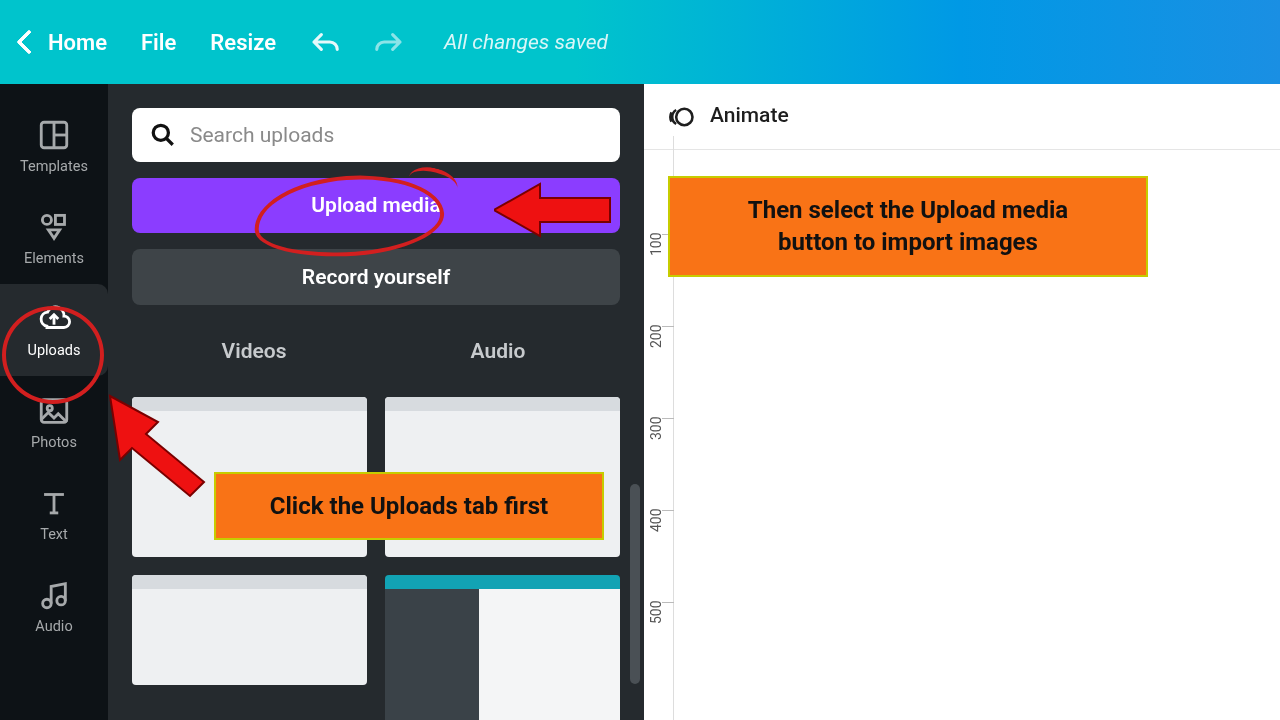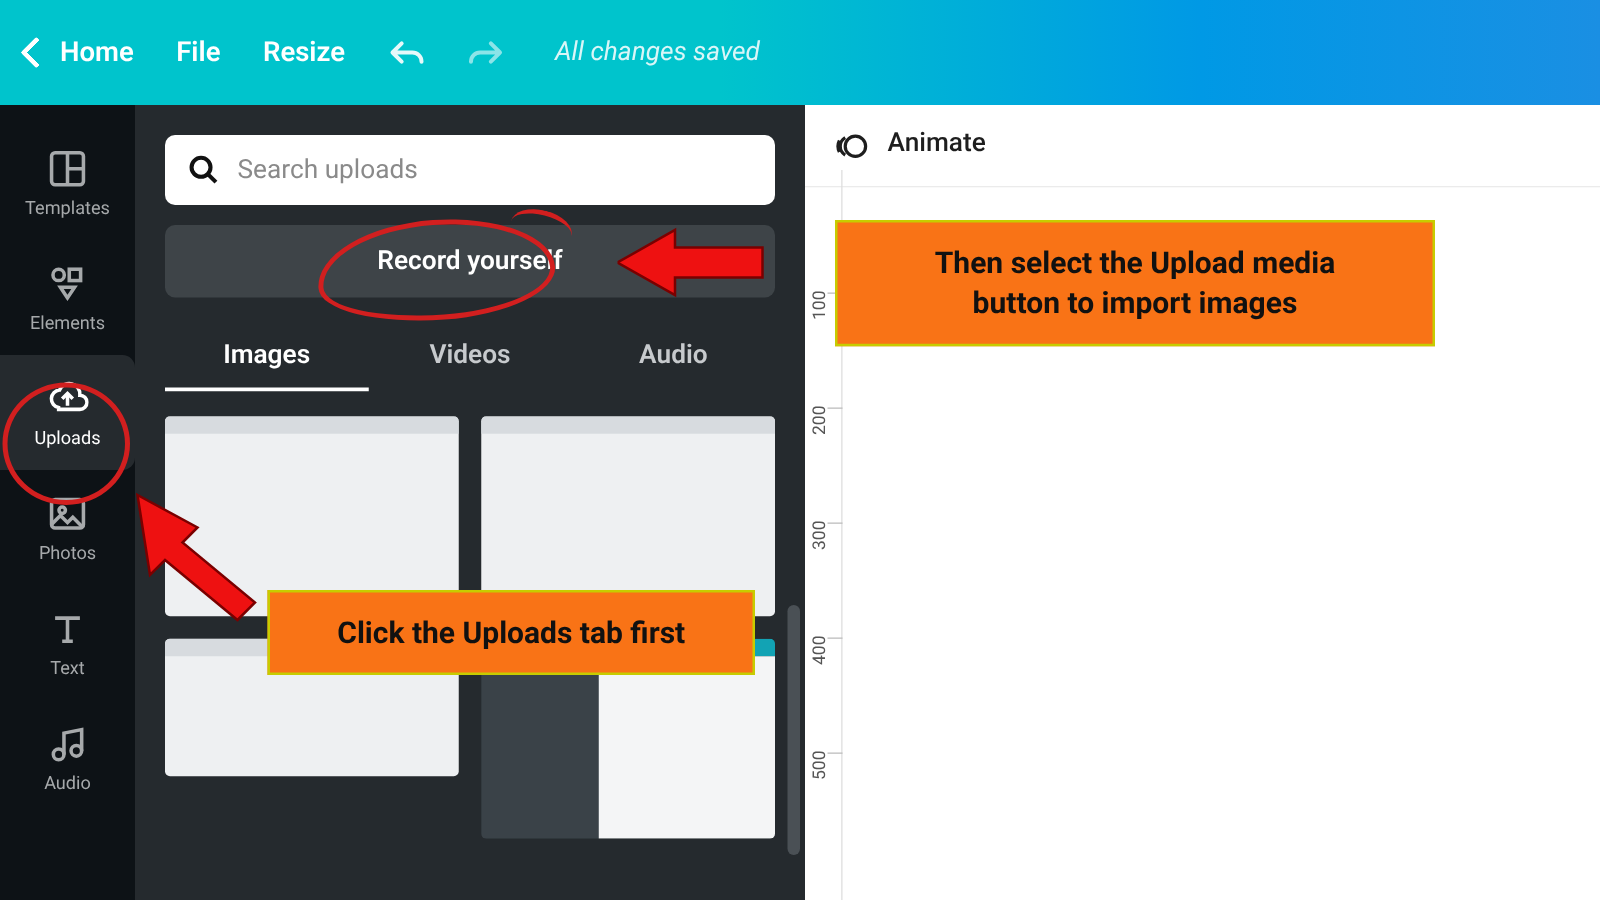--- a/index.html
+++ b/index.html
@@ -286,26 +286,28 @@
 
     <div class="panel">
       <div class="search">
         <svg viewBox="0 0 24 24">
             <circle cx="10" cy="10" r="7"></circle>
             <line x1="21" y1="21" x2="15" y2="15"></line>
           </svg>
         <input type="text" placeholder="Search uploads" style="">
       </div>
 
+      <div class="btn primary">
+        <span>Upload media</span>
+      </div>
       <div class="btn secondary">
         <span>Record yourself</span>
       </div>
 
       <div class="tabs">
-        <div class="tab active">Images</div>
         <div class="tab">Videos</div>
         <div class="tab">Audio</div>
       </div>
 
       <div class="thumbs">
         <div class="thumb"></div>
         <div class="thumb"></div>
         <div class="thumb wide"></div>
         <div class="thumb dark">
           <div class="sidepane"></div>

